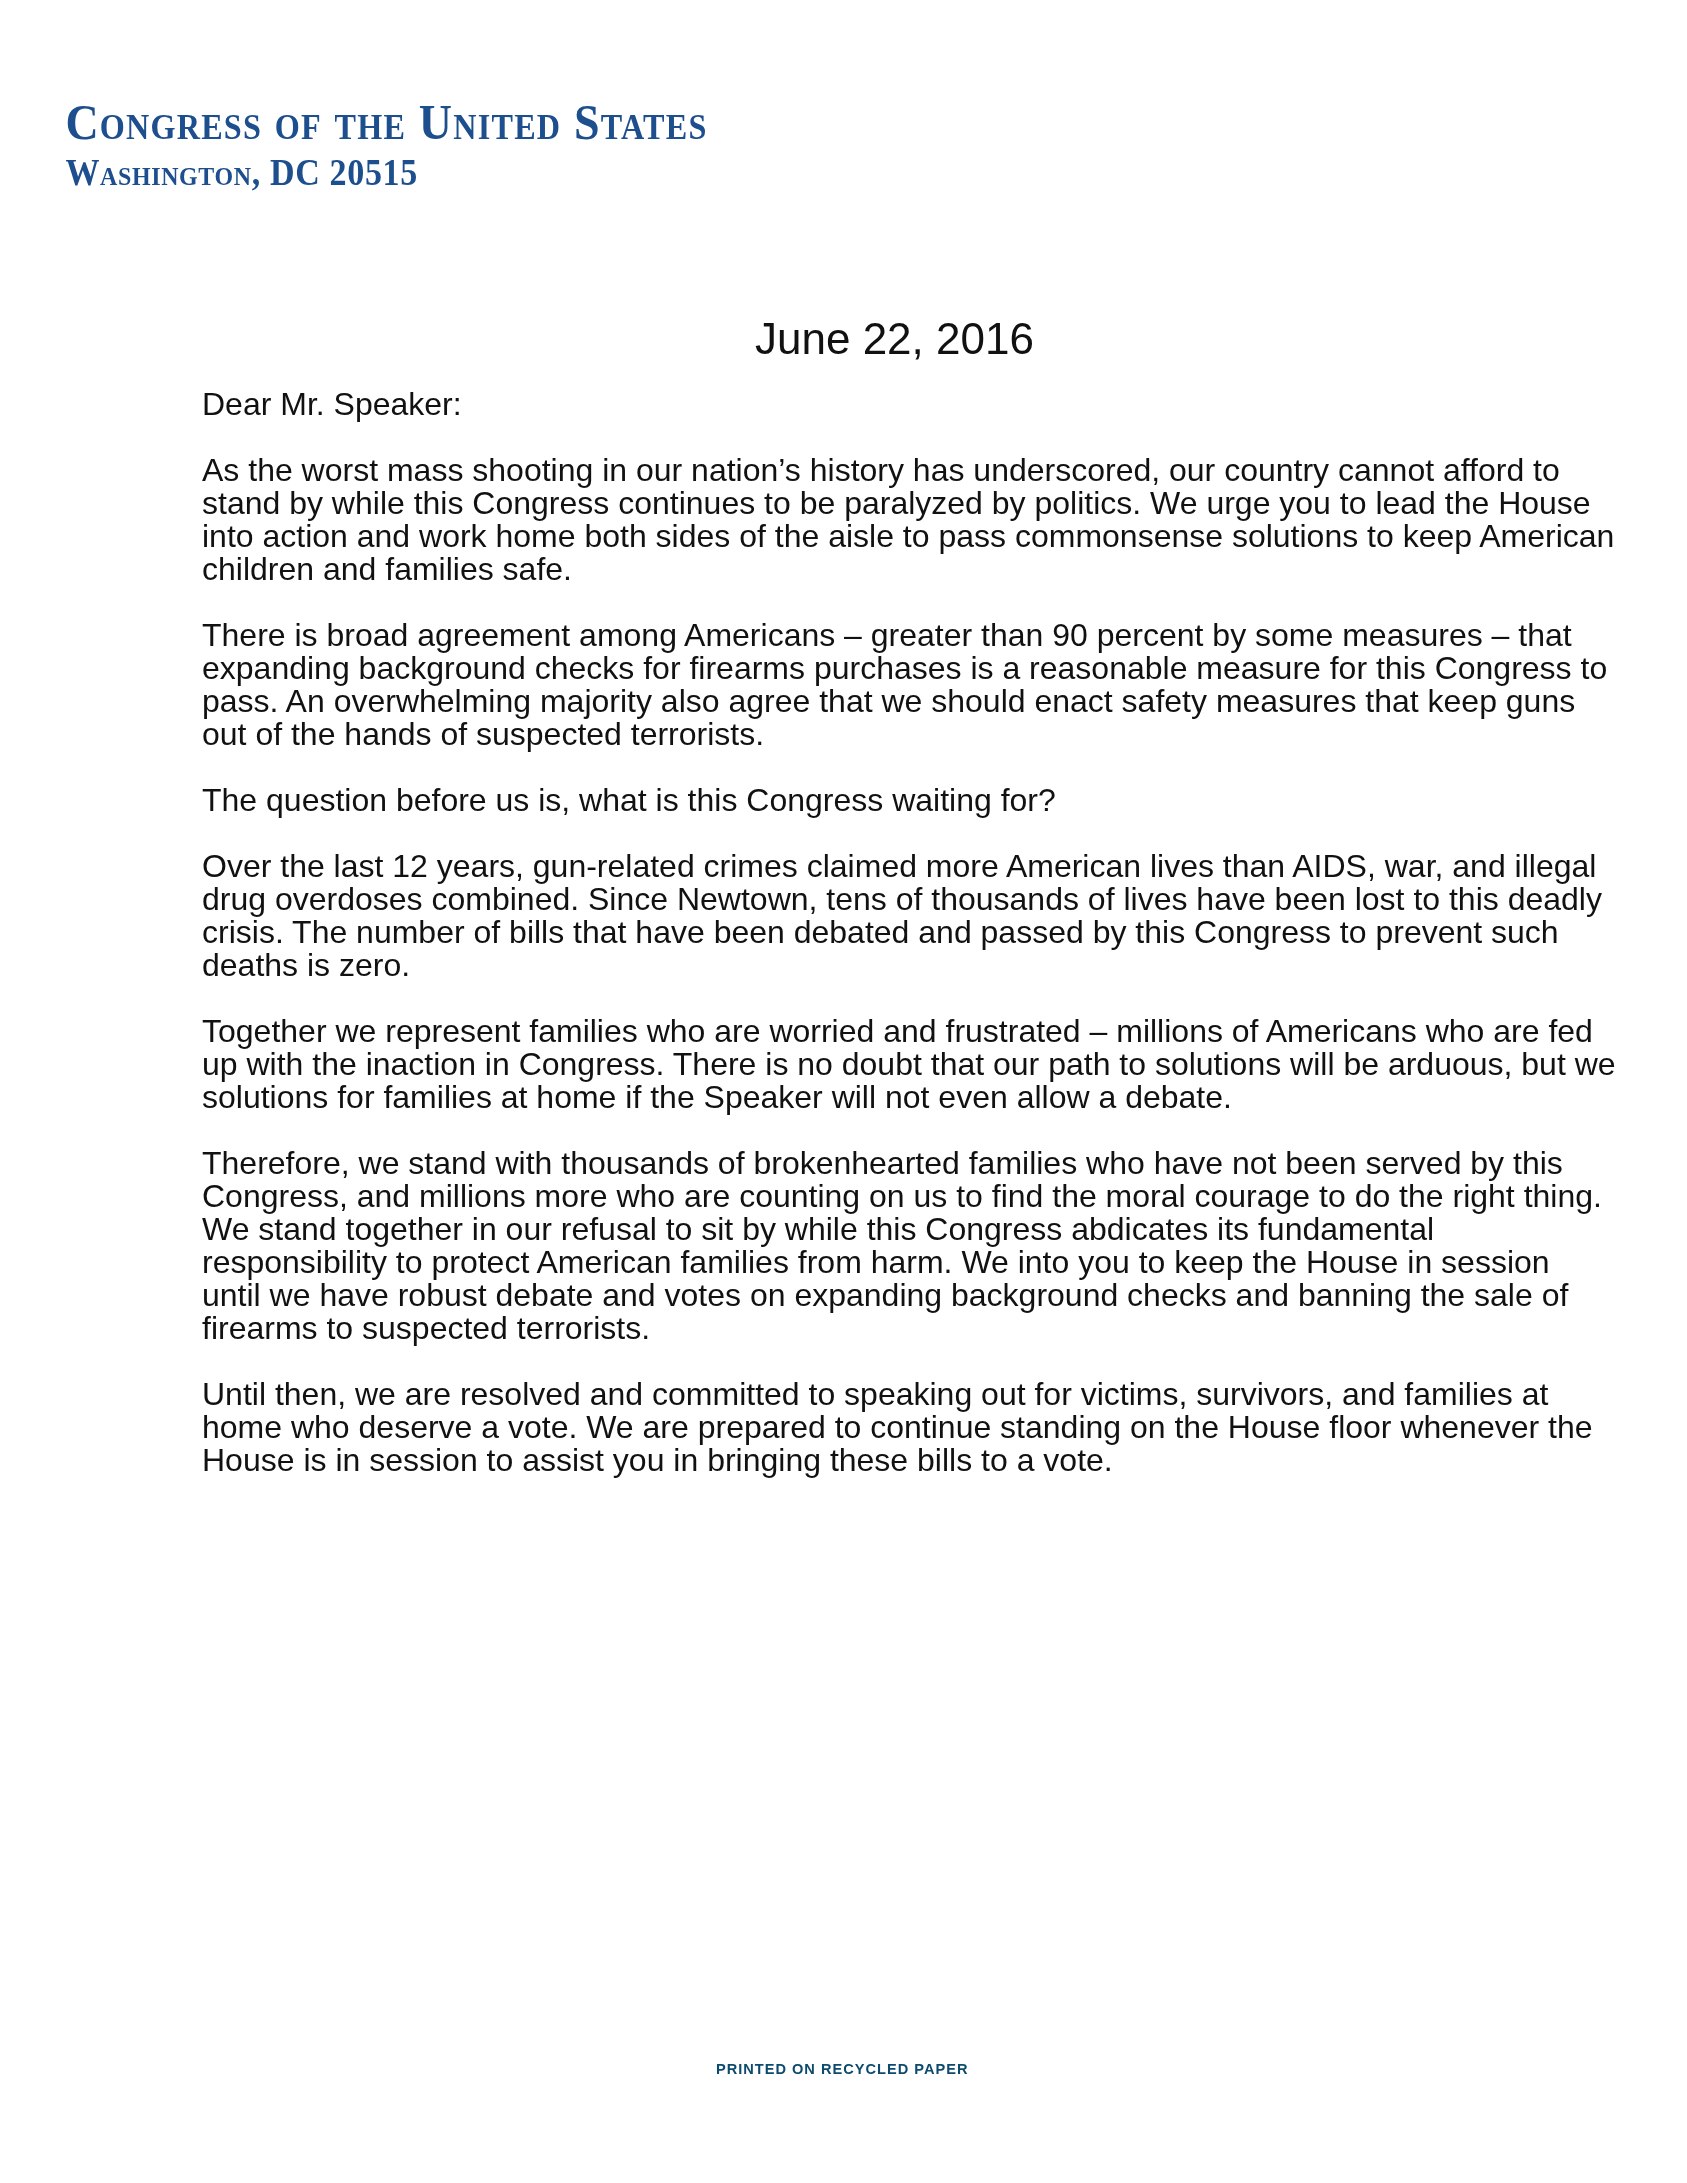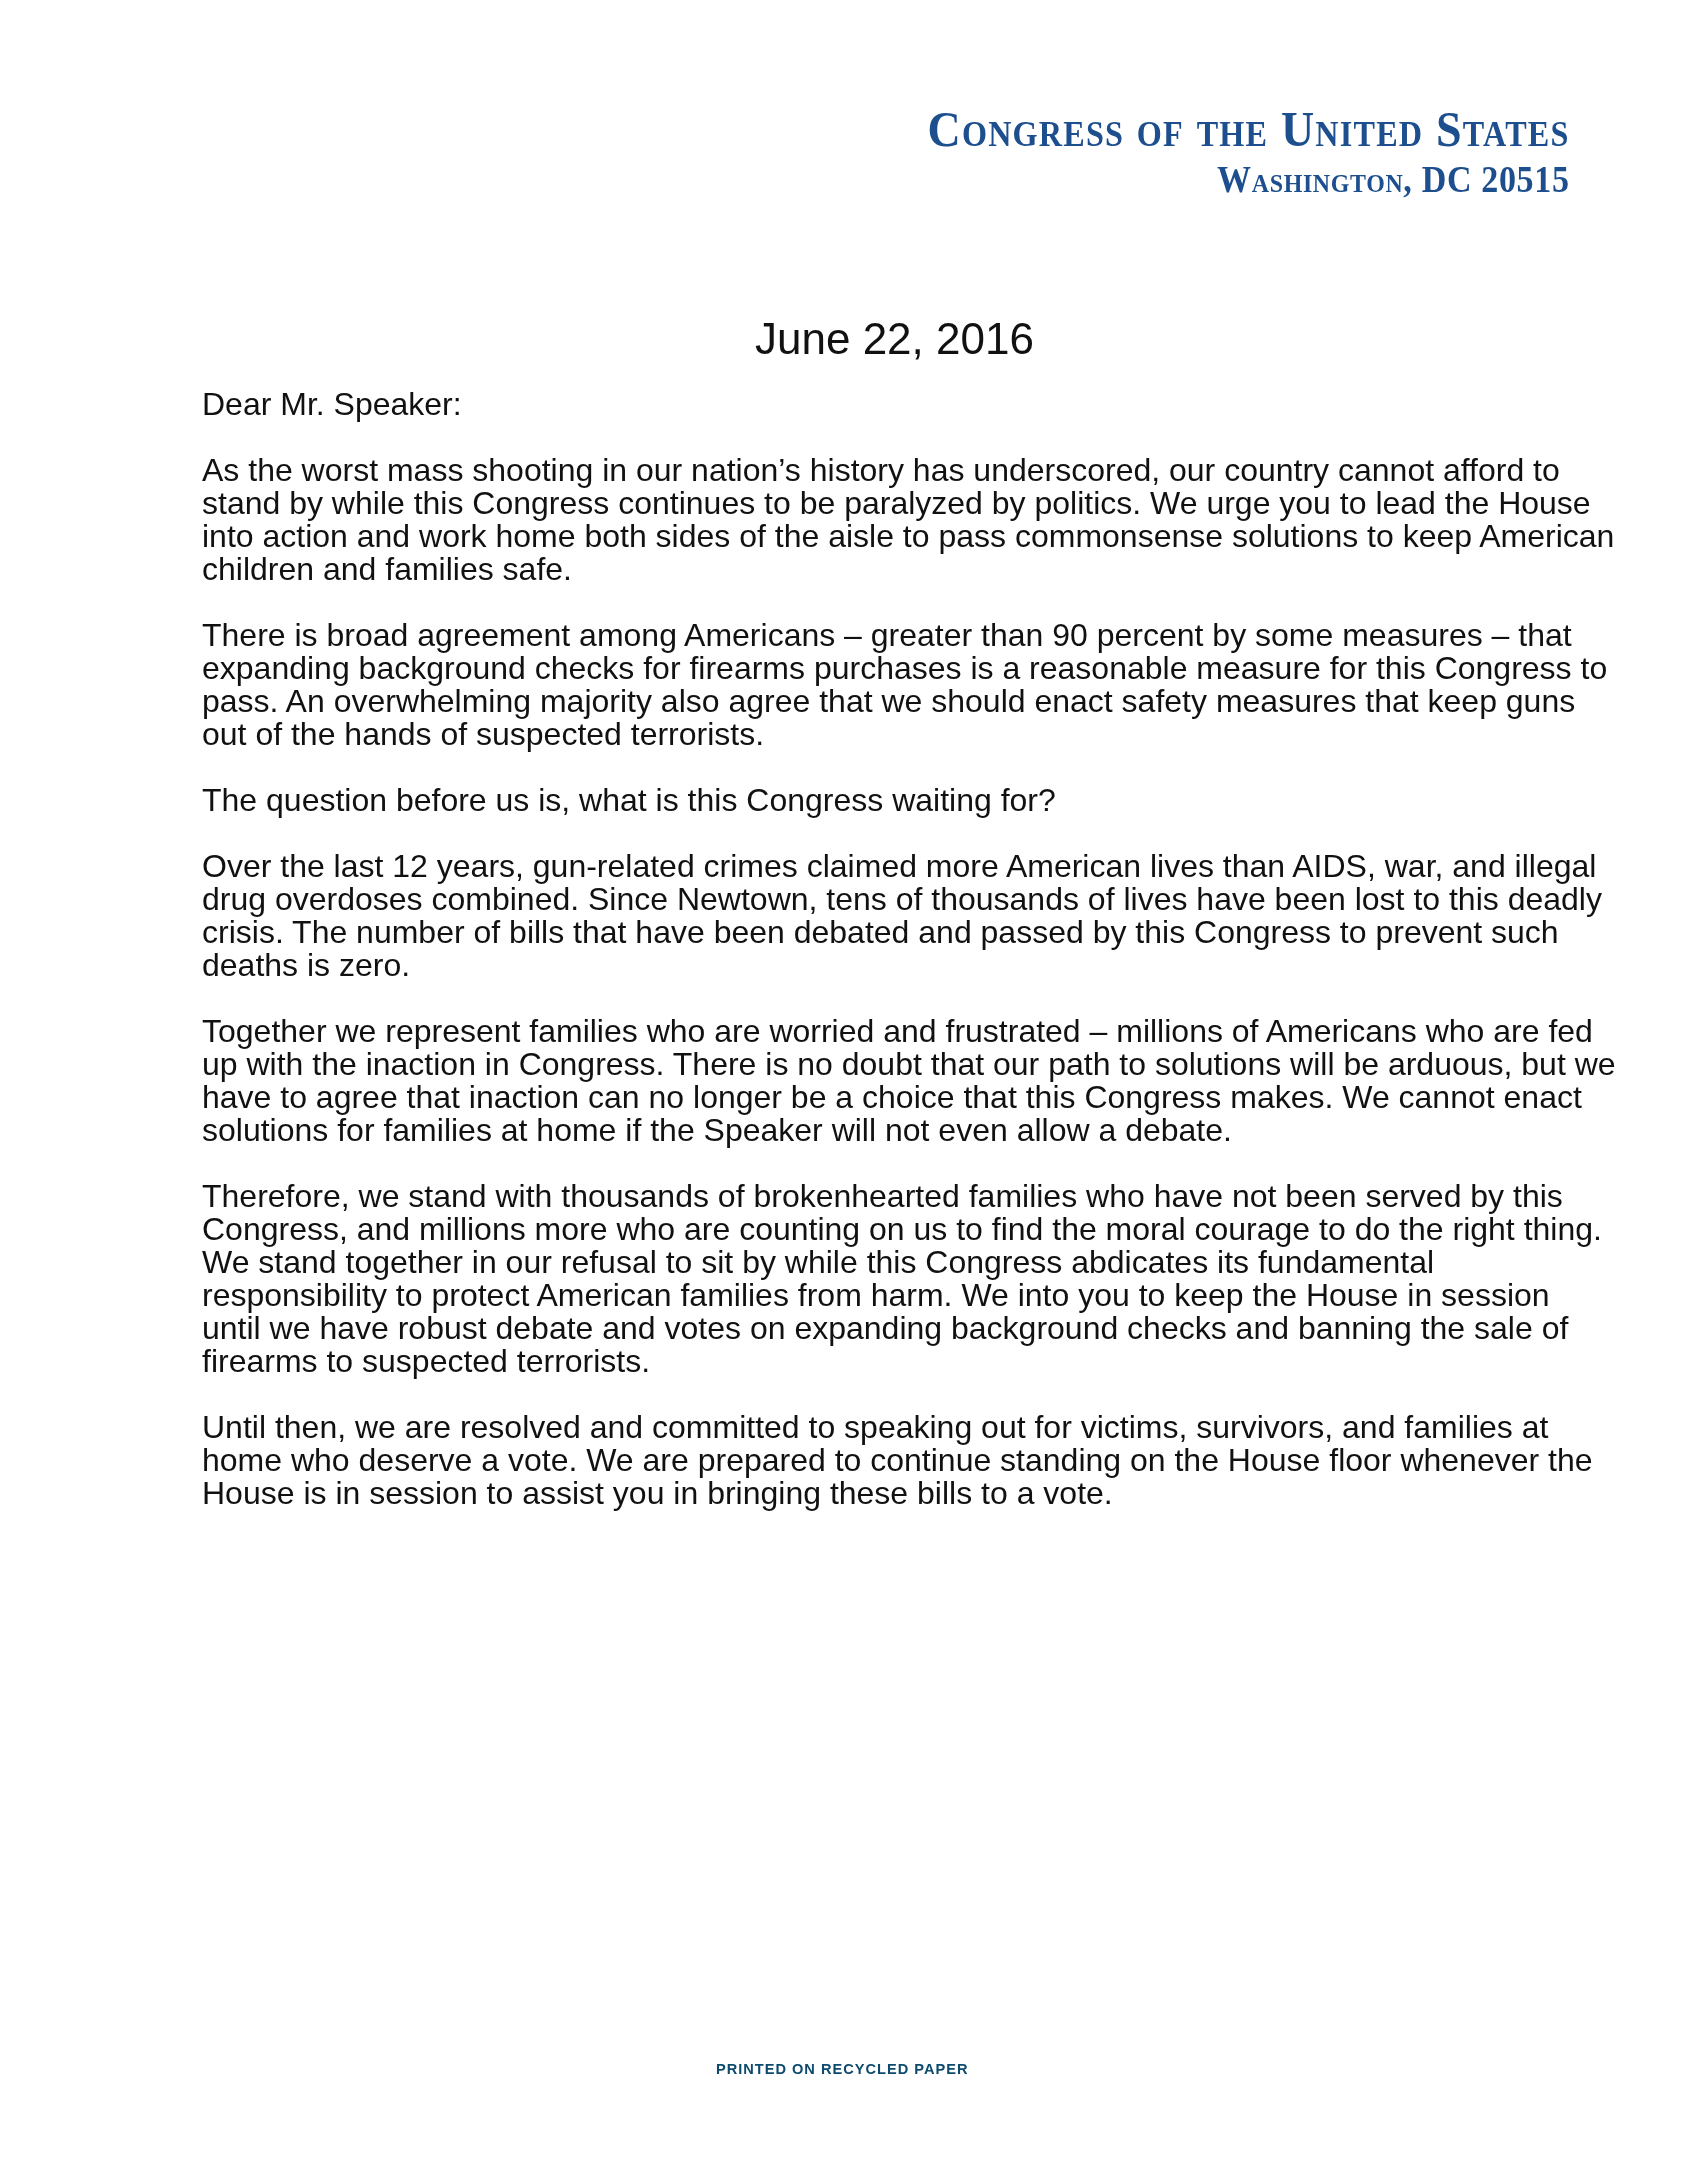--- a/index.html
+++ b/index.html
@@ -12,23 +12,23 @@
       width: 1687px;
       height: 2183px;
       background: #ffffff;
       overflow: hidden;
       color: #111111;
       font-family: "Liberation Sans", "DejaVu Sans", sans-serif;
     }
     .letterhead {
       position: absolute;
       left: 0;
-      top: 101px;
+      top: 94px;
       width: 1635px;
-      text-align: right;
+      text-align: left;
       color: #1d4e8d;
       font-family: "Liberation Serif", "DejaVu Serif", serif;
       font-weight: bold;
     }
     .letterhead .title {
       display: block;
       font-size: 50px;
       line-height: 56px;
       letter-spacing: 1.3px;
       transform: scaleX(0.92);
@@ -125,21 +125,20 @@
     <div class="para">
       <span class="line">Over the last 12 years, gun-related crimes claimed more American lives than AIDS, war, and illegal</span>
       <span class="line">drug overdoses combined. Since Newtown, tens of thousands of lives have been lost to this deadly</span>
       <span class="line">crisis. The number of bills that have been debated and passed by this Congress to prevent such</span>
       <span class="line">deaths is zero.</span>
     </div>
 
     <div class="para">
       <span class="line">Together we represent families who are worried and frustrated – millions of Americans who are fed</span>
       <span class="line">up with the inaction in Congress. There is no doubt that our path to solutions will be arduous, but we</span>
-      <span class="line">have to agree that inaction can no longer be a choice that this Congress makes. We cannot enact</span>
       <span class="line">solutions for families at home if the Speaker will not even allow a debate.</span>
     </div>
 
     <div class="para">
       <span class="line">Therefore, we stand with thousands of brokenhearted families who have not been served by this</span>
       <span class="line">Congress, and millions more who are counting on us to find the moral courage to do the right thing.</span>
       <span class="line">We stand together in our refusal to sit by while this Congress abdicates its fundamental</span>
       <span class="line">responsibility to protect American families from harm. We into you to keep the House in session</span>
       <span class="line">until we have robust debate and votes on expanding background checks and banning the sale of</span>
       <span class="line">firearms to suspected terrorists.</span>

